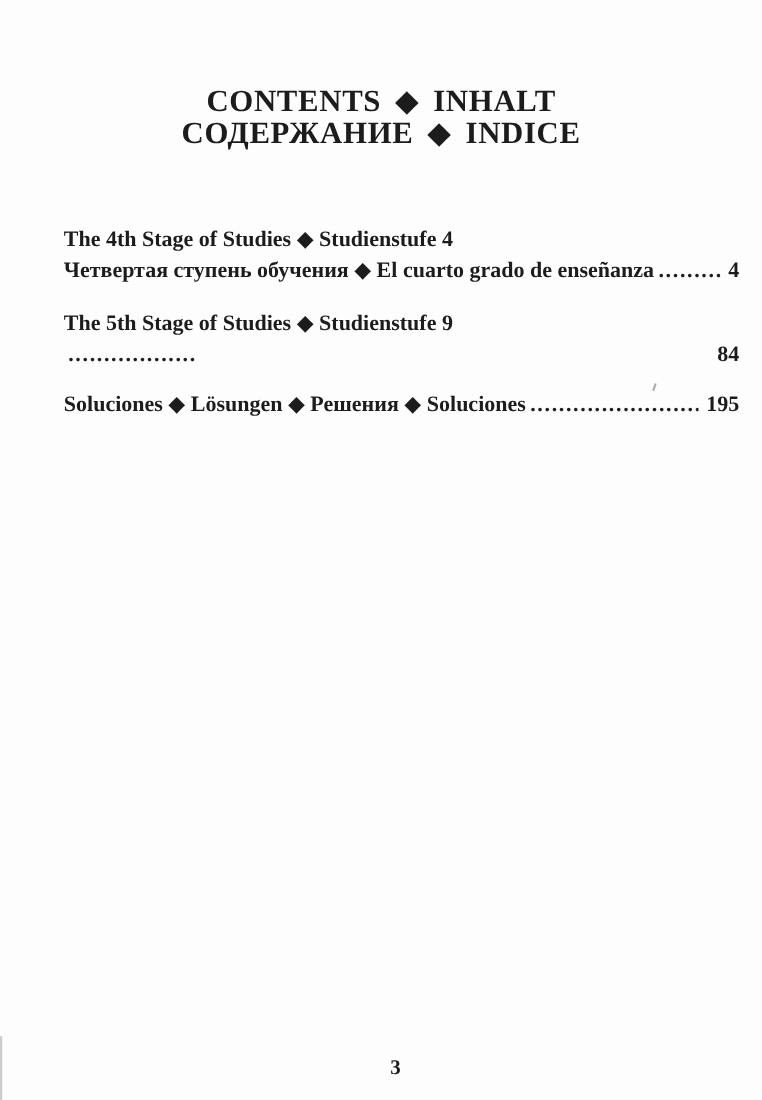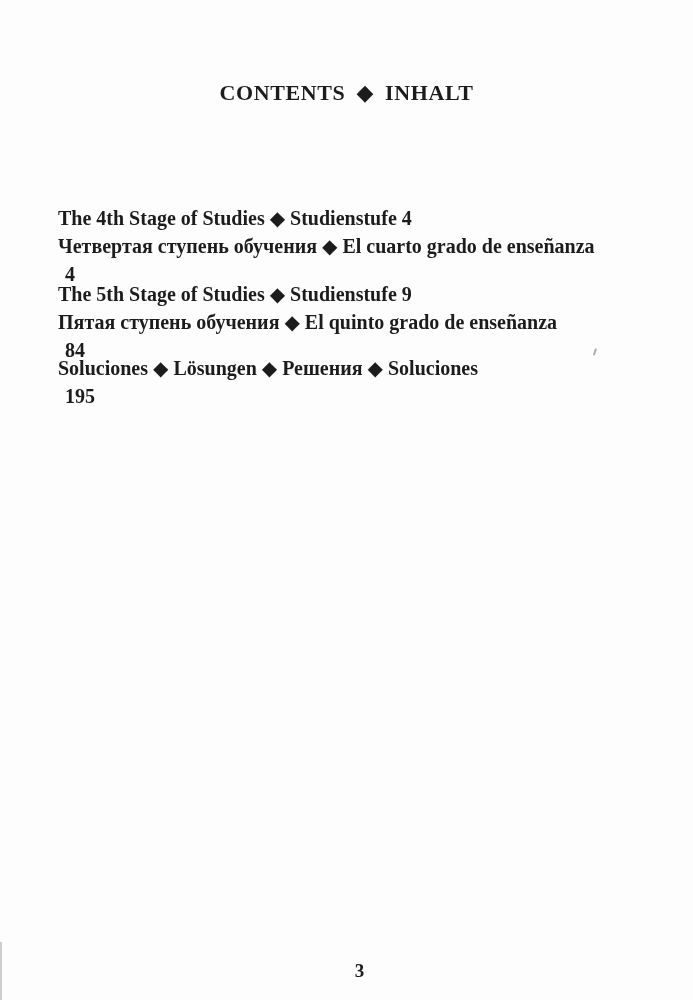--- a/index.html
+++ b/index.html
@@ -12,39 +12,38 @@
     font-family: "Liberation Serif", "DejaVu Serif", serif;
     font-weight: bold;
     color: #1c1c1c;
   }
   .title-block {
     position: absolute;
     top: 78px;
     left: 0;
     width: 693px;
     text-align: center;
-    font-size: 22px;
+    font-size: 28px;
     line-height: 29px;
     letter-spacing: 0.6px;
     word-spacing: 5px;
   }
   .entry {
     position: absolute;
     left: 58px;
     width: 614px;
     font-size: 20px;
     line-height: 28px;
   }
   .entry-1 { top: 204px; }
   .entry-2 { top: 280px; }
   .entry-3 { top: 354px; }
   .entry-row {
     display: flex;
     align-items: baseline;
-    flex-direction: column;
   }
   .entry-text {
     flex: 0 0 auto;
     white-space: nowrap;
   }
   .leader {
     flex: 1 1 0;
     min-width: 0;
     overflow: hidden;
     white-space: nowrap;
@@ -85,35 +84,35 @@
     background: #cdcdcd;
   }
 </style>
 </head>
 <body>
 
 <div class="page">
 
   <header class="title-block">
     <div>CONTENTS ◆ INHALT</div>
+    <div>СОДЕРЖАНИЕ ◆ INDICE</div>
   </header>
 
   <section class="entry entry-1">
     <div class="entry-heading">The 4th Stage of Studies ◆ Studienstufe 4</div>
     <div class="entry-row">
       <span class="entry-text">Четвертая ступень обучения ◆ El cuarto grado de enseñanza</span>
       <span class="leader">............</span>
       <span class="pagenum">4</span>
     </div>
   </section>
 
   <section class="entry entry-2">
     <div class="entry-heading">The 5th Stage of Studies ◆ Studienstufe 9</div>
     <div class="entry-row">
-      <span class="entry-text">Пятая ступень обучения ◆ El quinto grado de enseñanza</span>
       <span class="leader">..................</span>
       <span class="pagenum">84</span>
     </div>
   </section>
 
   <section class="entry entry-3">
     <div class="entry-row">
       <span class="entry-text">Soluciones ◆ Lösungen ◆ Решения ◆ Soluciones</span>
       <span class="leader">...............................</span>
       <span class="pagenum">195</span>

